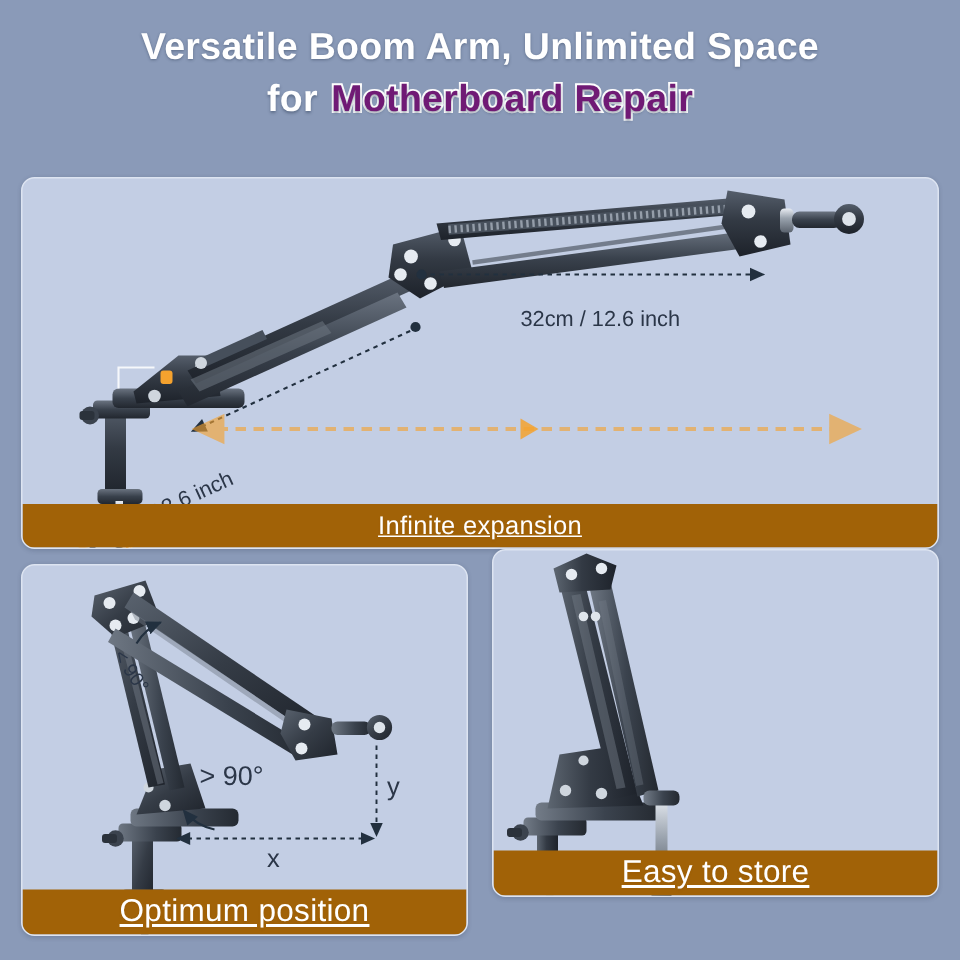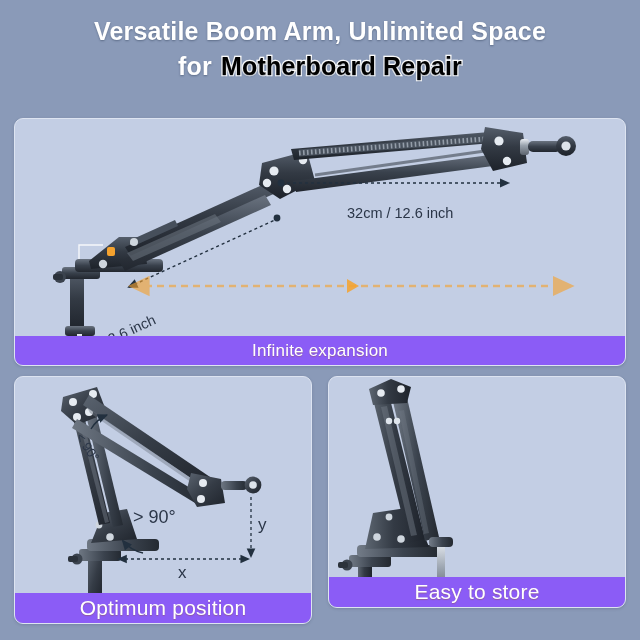--- a/index.html
+++ b/index.html
@@ -18,47 +18,48 @@
     gap:2px;
     padding-top:6px;
   }
   .title-line{
     font-size:25px; font-weight:bold; letter-spacing:.2px;
     color:#ffffff; white-space:nowrap; line-height:1.32;
     text-shadow:0 1px 2px rgba(40,55,80,.45);
   }
   .title-line.second{ display:flex; align-items:flex-end; gap:9px; }
   .hl{
-    color:#000000;
+    color:#701a75;
     -webkit-text-stroke:2.6px #ffffff;
     paint-order:stroke fill;
     font-weight:bold;
   }
   
   #panels{ position:absolute; left:0; top:118px; width:640px; }
   .panel{
     position:absolute;
     background:#c3cee4;
     border:1.5px solid #dde4f1;
     border-radius:9px;
     overflow:hidden;
     box-shadow:0 1px 3px rgba(45,60,85,.22);
   }
   #panel-main{ left:14px; top:0px; width:612px; height:248px; }
   #panel-optimum{ left:14px; top:258px; width:298px; height:248px; }
-  #panel-store{ left:328px; top:258px; width:298px; height:232px; }
+  #panel-store{ left:328px; top:248px; width:298px; height:232px; }
   .stage{ position:absolute; inset:0; }
   .caption{
     position:absolute; left:0; right:0; bottom:0;
     height:29px;
-    background:#8b5cf6;
+    background:#a16207;
     color:#ffffff;
     display:flex; align-items:center; justify-content:center;
     font-size:17px; letter-spacing:.2px;
     text-shadow:0 1px 1px rgba(150,85,5,.35);
+    text-decoration:underline;
   }
   #panel-optimum .caption, #panel-store .caption{ height:30px; font-size:21px; }
   
   svg{ display:block; }
   .dim-text{
     position:absolute;
     color:#2b3648;
     font-size:14.5px;
     white-space:nowrap;
     font-family:"Liberation Sans", sans-serif;

